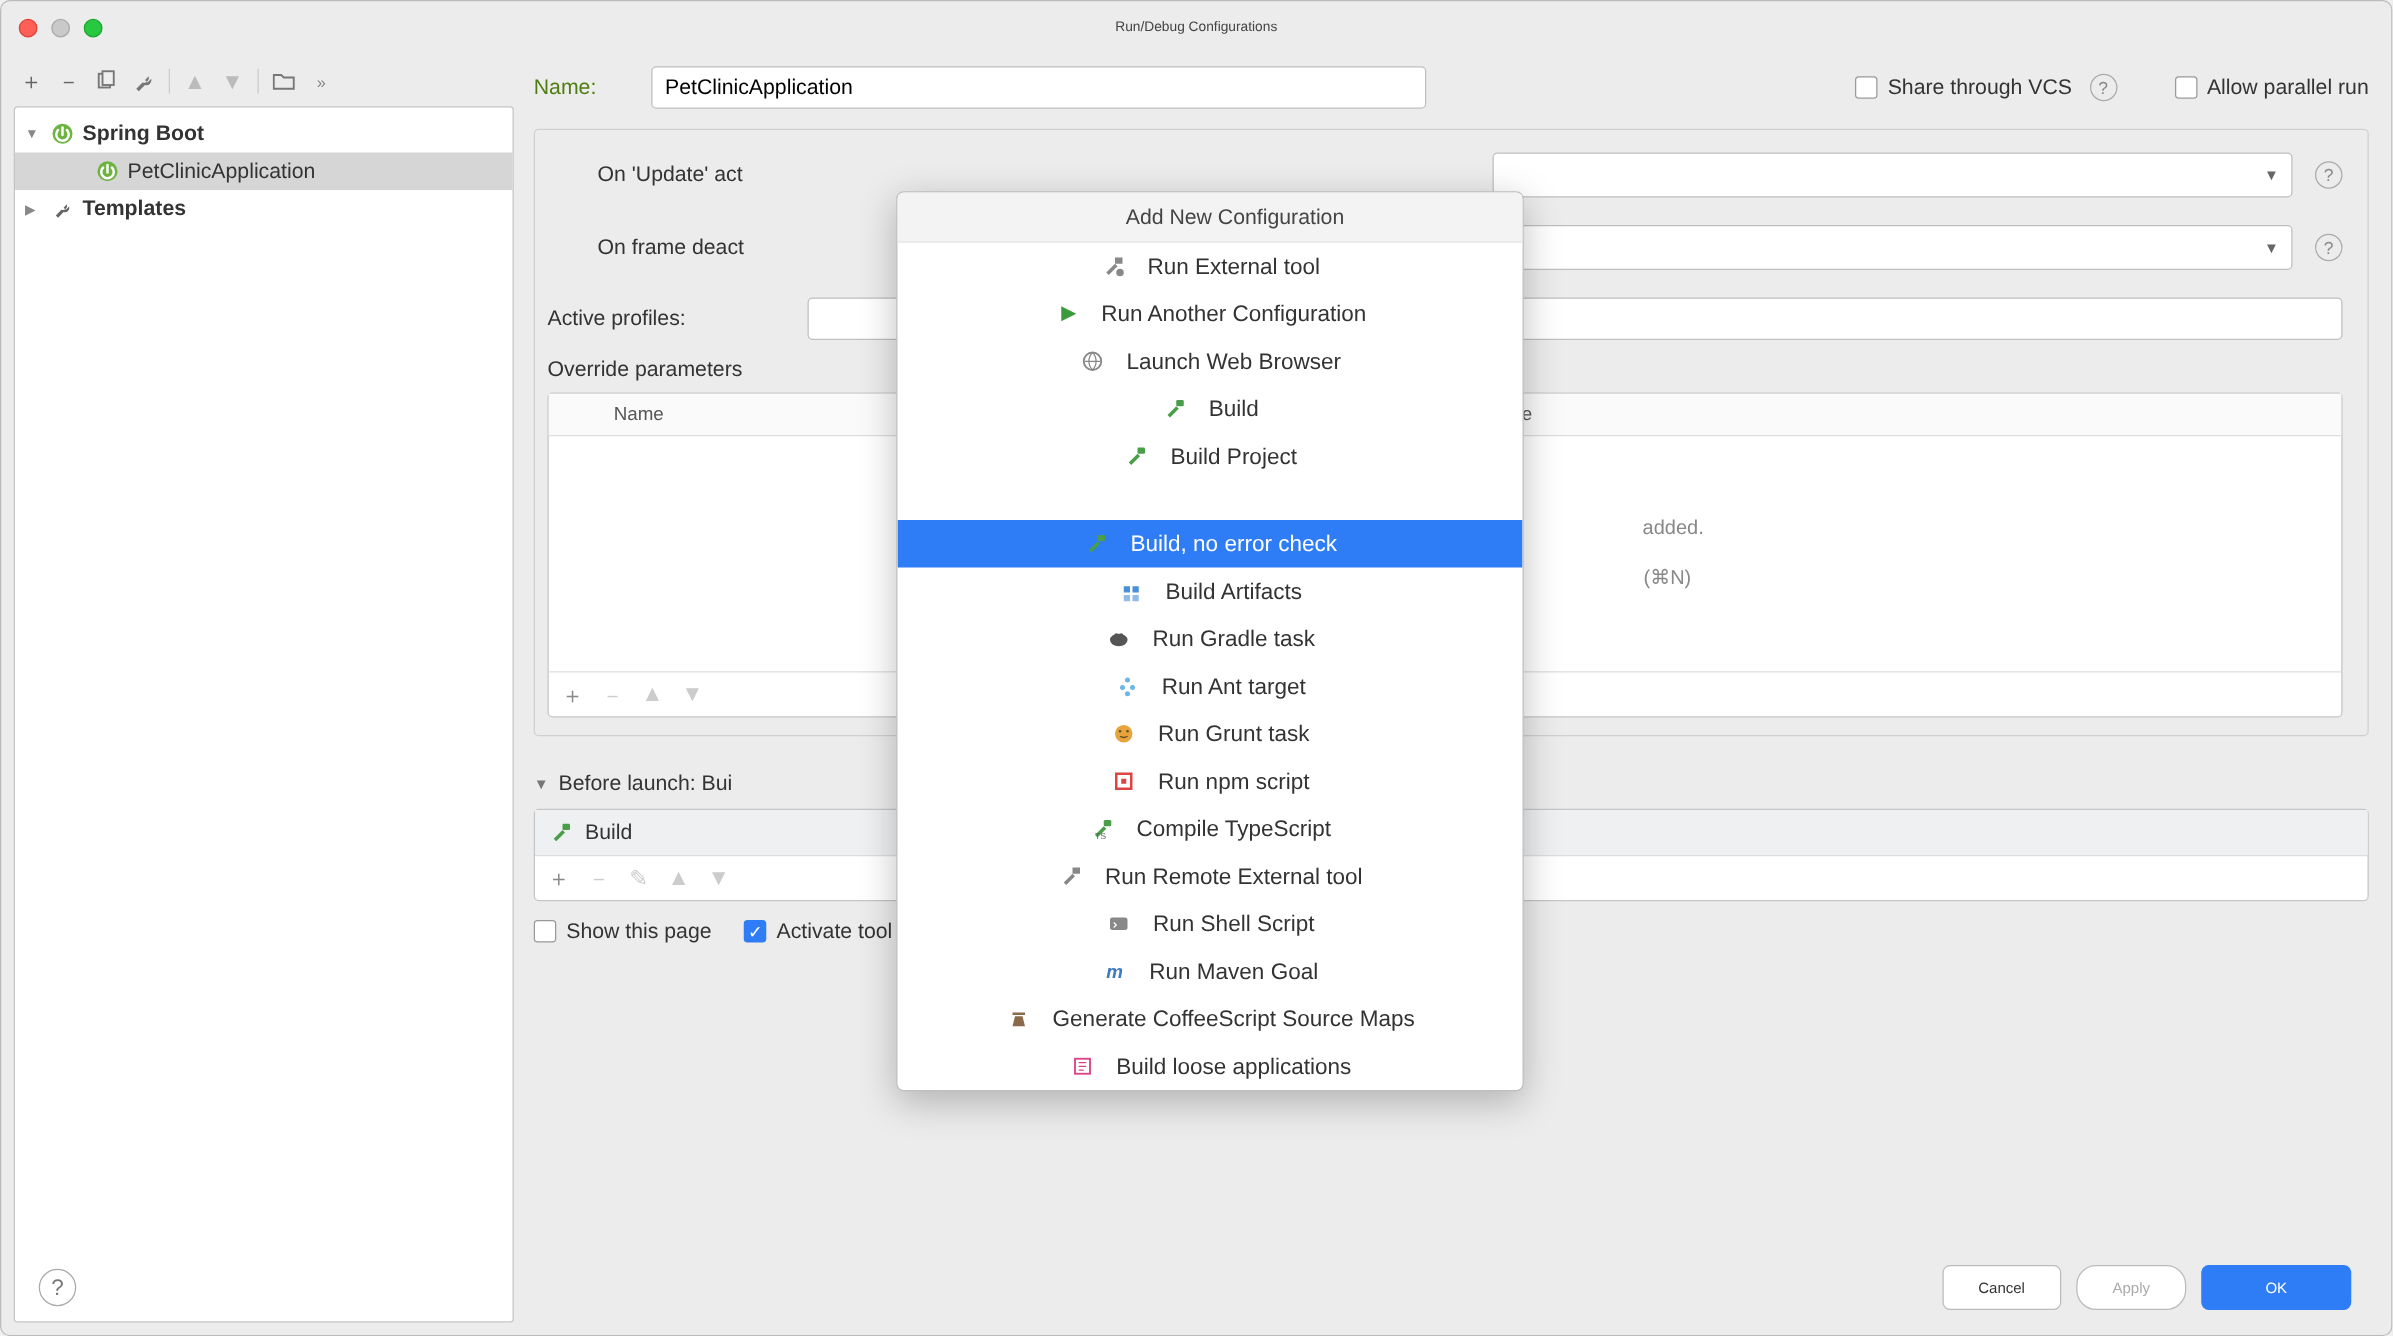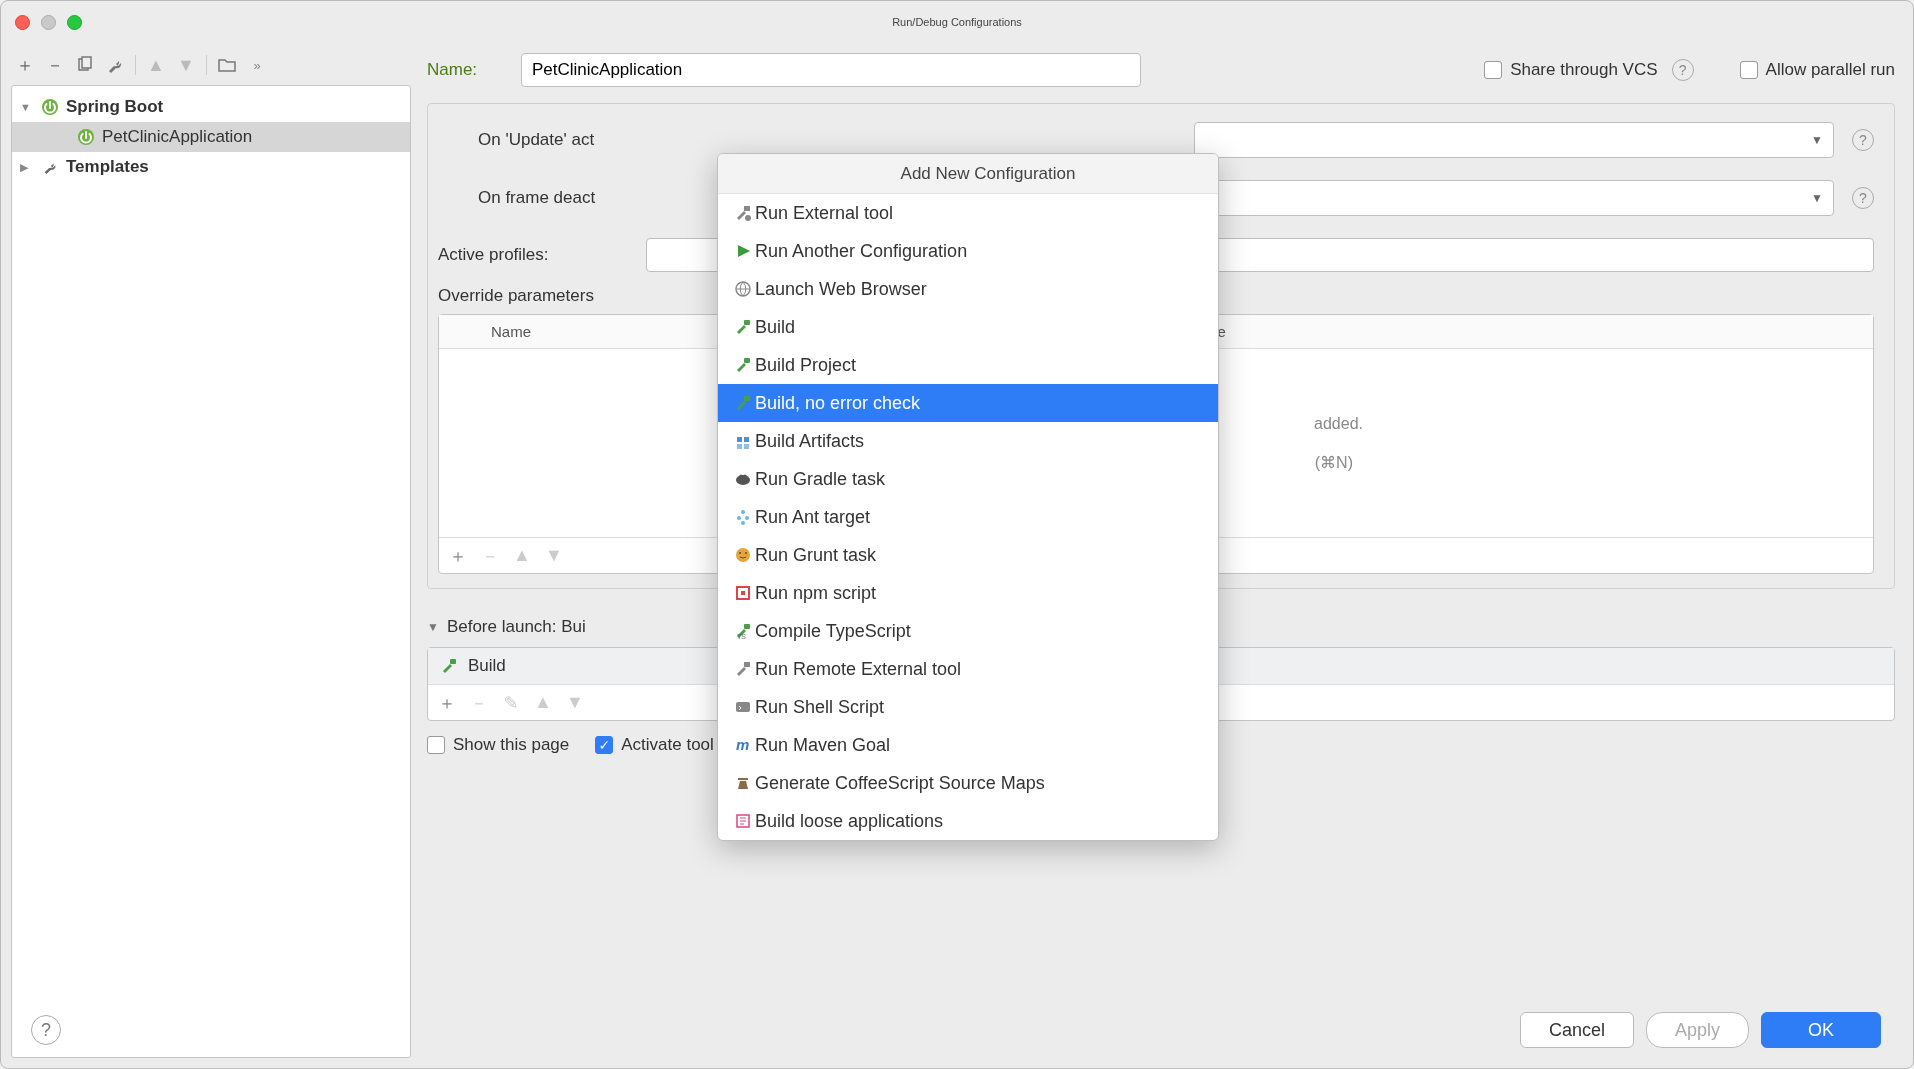--- a/index.html
+++ b/index.html
@@ -125,40 +125,40 @@
 .footer {
   height: 56px; display: flex; align-items: center; padding: 0 14px; gap: 12px;
   margin-top: auto;
 }
 .footer-help {
   width: 30px; height: 30px; border: 1.5px solid #aaa; border-radius: 50%;
   display: flex; align-items: center; justify-content: center; color: #777; font-size: 18px;
 }
 .footer-spacer { flex: 1; }
 .btn {
-  height: 36px; padding: 0 28px; border-radius: 6px; font-size: 18px;
+  height: 36px; padding: 0 28px; border-radius: 6px; font-size: 12px;
   display: flex; align-items: center; justify-content: center; cursor: pointer;
   border: 1px solid #bbb; background: #fff;
 }
 .btn.disabled { color: #aaa; border-radius: 16px; }
 .btn.primary { background: #2f7df6; border-color: #2f7df6; color: #fff; min-width: 120px; }
 .popup {
   position: absolute; left: 716px; top: 110px; width: 502px;
   background: #fff; border: 1px solid #bfbfbf; border-radius: 6px;
   box-shadow: 0 8px 30px rgba(0,0,0,0.25); z-index: 100; overflow: hidden;
 }
 .popup-title {
   height: 40px; background: #f3f3f3; display: flex; align-items: center; justify-content: center;
   font-size: 17px; color: #444; border-bottom: 1px solid #e4e4e4; padding-left: 40px;
 }
 .popup-item {
-  display: flex; align-items: center; height: 38px; padding: 0 14px; gap: 1px;
-  font-size: 18px; cursor: pointer;
-}
-.popup-item.selected { background: #2f7df6; color: #fff; }
+  display: flex; align-items: center; height: 38px; padding: 0 14px; gap: 16px;
+  font-size: 18px; cursor: pointer; justify-content: center;
+}
+.popup-item.selected { background: #2f7df6; color: #fff; margin-top: 32px; }
 .popup-icon { width: 22px; height: 22px; display: flex; align-items: center; justify-content: center; }
 svg { display: block; }
 </style>
 </head>
 <body>
 
 <div class="window">
   <div class="titlebar">
     <div class="traffic-lights">
       <div class="traffic-light tl-red"></div>

